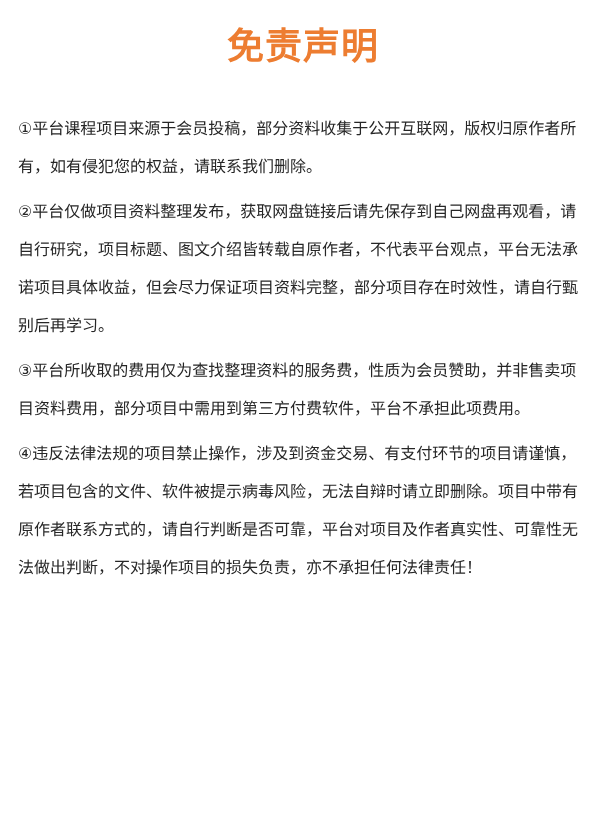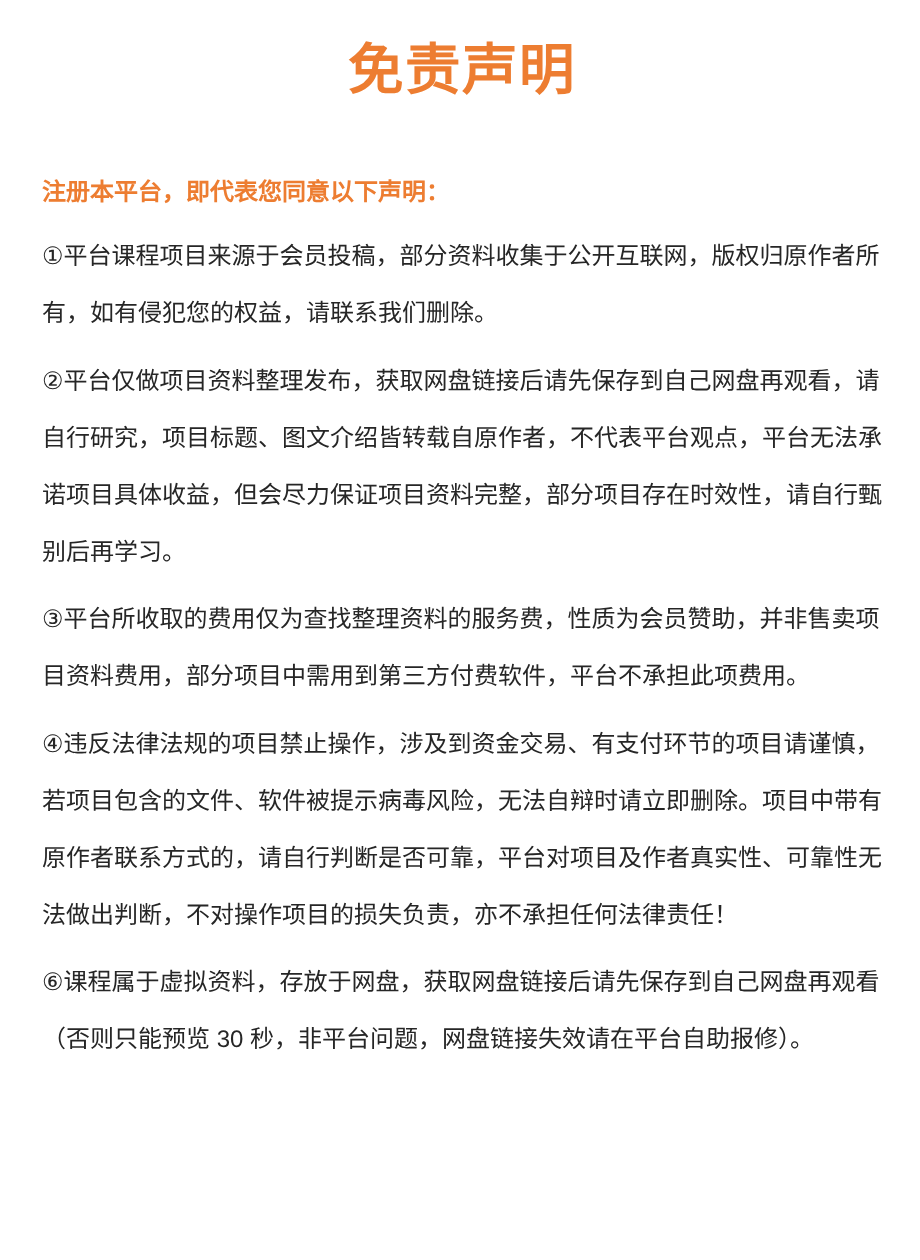--- a/index.html
+++ b/index.html
@@ -10,21 +10,21 @@
   body {
     width: 613px;
     height: 840px;
     overflow: hidden;
     font-family: "Liberation Sans", "DejaVu Sans", sans-serif;
   }
   .doc {
     box-sizing: border-box;
     width: 613px;
     height: 840px;
-    padding: 24px 25px 0 28px;
+    padding: 24px 25px 0 18px;
     background: #ffffff;
   }
   .doc-title {
     margin: 0 0 40px 0;
     text-align: center;
     font-size: 37px;
     line-height: 46px;
     font-weight: 700;
     letter-spacing: 1px;
     color: #ED7D31;
@@ -45,25 +45,23 @@
     letter-spacing: 0;
     word-break: break-all;
   }
 </style>
 </head>
 <body>
 
 <div class="doc">
   <h1 class="doc-title">免责声明</h1>
 
-  <p class="lead">注册本平台，即代表您同意以下声明：</p>
 
   <p class="para">①平台课程项目来源于会员投稿，部分资料收集于公开互联网，版权归原作者所有，如有侵犯您的权益，请联系我们删除。</p>
 
   <p class="para">②平台仅做项目资料整理发布，获取网盘链接后请先保存到自己网盘再观看，请自行研究，项目标题、图文介绍皆转载自原作者，不代表平台观点，平台无法承诺项目具体收益，但会尽力保证项目资料完整，部分项目存在时效性，请自行甄别后再学习。</p>
 
   <p class="para">③平台所收取的费用仅为查找整理资料的服务费，性质为会员赞助，并非售卖项目资料费用，部分项目中需用到第三方付费软件，平台不承担此项费用。</p>
 
   <p class="para">④违反法律法规的项目禁止操作，涉及到资金交易、有支付环节的项目请谨慎，若项目包含的文件、软件被提示病毒风险，无法自辩时请立即删除。项目中带有原作者联系方式的，请自行判断是否可靠，平台对项目及作者真实性、可靠性无法做出判断，不对操作项目的损失负责，亦不承担任何法律责任！</p>
 
 
-  <p class="para">⑥课程属于虚拟资料，存放于网盘，获取网盘链接后请先保存到自己网盘再观看（否则只能预览 30 秒，非平台问题，网盘链接失效请在平台自助报修）。</p>
 </div>
 
 </body></html>

